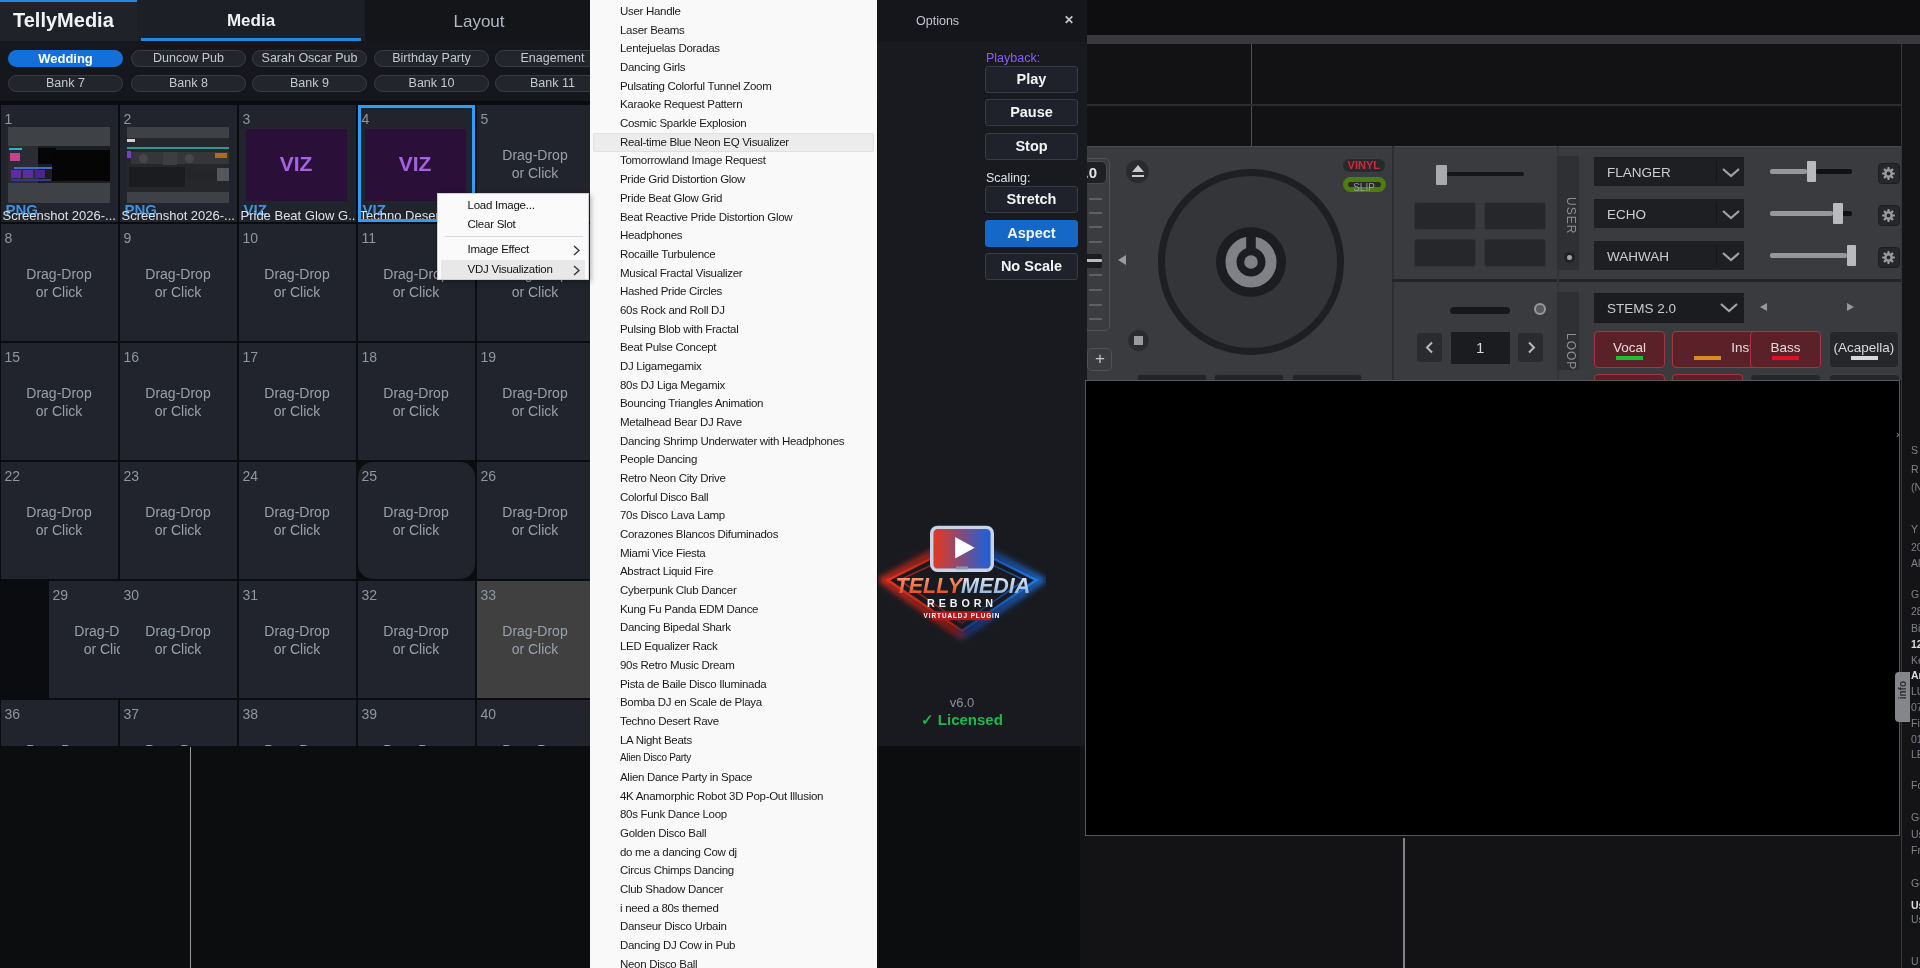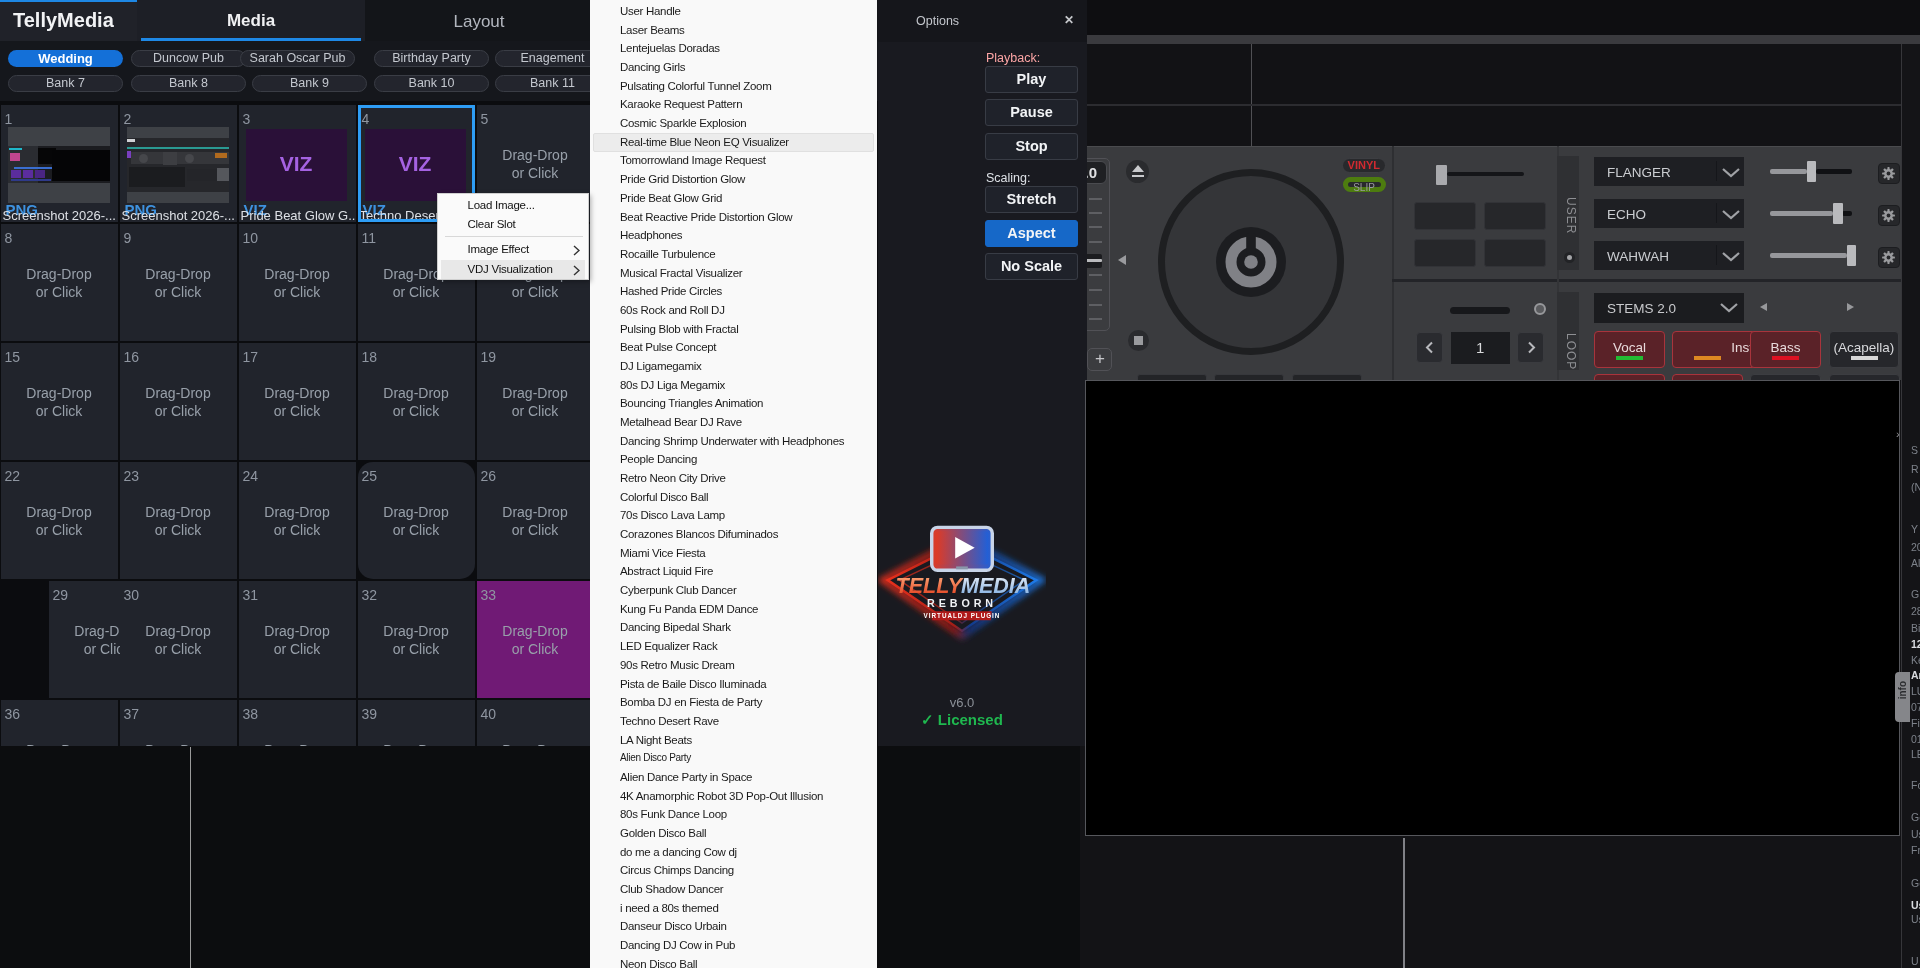--- a/index.html
+++ b/index.html
@@ -9,21 +9,21 @@
 <div class="abs" style="left:0;top:0;width:1087px;height:746px;background:#15171c;overflow:hidden;">
 <div class="abs" style="left:0;top:0;width:1087px;height:41px;background:#131519;"></div>
 <div class="abs" style="left:0;top:0;width:137px;height:41px;background:#202229;border-top:2px solid #1e88e5;"></div>
 <div class="abs" style="left:13px;top:9px;font-size:20px;font-weight:bold;color:#f2f3f5;">TellyMedia</div>
 <div class="abs" style="left:137px;top:0;width:228px;height:41px;background:#1d1f26;"></div>
 <div class="abs" style="left:137px;top:11px;width:228px;text-align:center;font-size:17px;font-weight:bold;color:#f0f1f3;">Media</div>
 <div class="abs" style="left:141px;top:38px;width:220px;height:3px;background:#1e88e5;"></div>
 <div class="abs" style="left:365px;top:12px;width:228px;text-align:center;font-size:17px;color:#b3b7bf;">Layout</div>
 <div class="abs" style="left:8px;top:50px;width:115px;height:17px;background:#1470d8;border-radius:9px;text-align:center;line-height:17px;font-size:13px;font-weight:bold;color:#fff;">Wedding</div>
 <div class="abs" style="left:131px;top:50px;width:115px;height:17px;background:#23252d;border:1px solid #3a3d45;border-radius:9px;text-align:center;line-height:15px;font-size:12.5px;color:#c4c8cf;">Duncow Pub</div>
-<div class="abs" style="left:240px;top:50px;width:115px;height:17px;background:#23252d;border:1px solid #3a3d45;border-radius:9px;text-align:center;line-height:15px;font-size:12.5px;color:#c4c8cf;">Sarah Oscar Pub</div>
+<div class="abs" style="left:252px;top:50px;width:115px;height:17px;background:#23252d;border:1px solid #3a3d45;border-radius:9px;text-align:center;line-height:15px;font-size:12.5px;color:#c4c8cf;">Sarah Oscar Pub</div>
 <div class="abs" style="left:374px;top:50px;width:115px;height:17px;background:#23252d;border:1px solid #3a3d45;border-radius:9px;text-align:center;line-height:15px;font-size:12.5px;color:#c4c8cf;">Birthday Party</div>
 <div class="abs" style="left:495px;top:50px;width:115px;height:17px;background:#23252d;border:1px solid #3a3d45;border-radius:9px;text-align:center;line-height:15px;font-size:12.5px;color:#c4c8cf;">Enagement</div>
 <div class="abs" style="left:8px;top:75px;width:115px;height:17px;background:#23252d;border:1px solid #3a3d45;border-radius:9px;text-align:center;line-height:15px;font-size:12.5px;color:#c4c8cf;">Bank 7</div>
 <div class="abs" style="left:131px;top:75px;width:115px;height:17px;background:#23252d;border:1px solid #3a3d45;border-radius:9px;text-align:center;line-height:15px;font-size:12.5px;color:#c4c8cf;">Bank 8</div>
 <div class="abs" style="left:252px;top:75px;width:115px;height:17px;background:#23252d;border:1px solid #3a3d45;border-radius:9px;text-align:center;line-height:15px;font-size:12.5px;color:#c4c8cf;">Bank 9</div>
 <div class="abs" style="left:374px;top:75px;width:115px;height:17px;background:#23252d;border:1px solid #3a3d45;border-radius:9px;text-align:center;line-height:15px;font-size:12.5px;color:#c4c8cf;">Bank 10</div>
 <div class="abs" style="left:495px;top:75px;width:115px;height:17px;background:#23252d;border:1px solid #3a3d45;border-radius:9px;text-align:center;line-height:15px;font-size:12.5px;color:#c4c8cf;">Bank 11</div>
 <div class="abs" style="left:0;top:101px;width:1087px;height:645px;background:#0b0c0f;"></div>
 <div class="abs" style="left:0.5px;top:104.5px;width:117px;height:117px;background:#21242c;overflow:hidden;">
 <div class="abs" style="left:4px;top:6px;font-size:14px;color:#8f96a1;">1</div>
@@ -149,21 +149,21 @@
 <div class="abs" style="left:0;top:41.5px;width:117px;text-align:center;font-size:14px;line-height:18px;color:#98a0aa;">Drag-Drop<br>or Click</div>
 </div>
 <div class="abs" style="left:238.5px;top:580.5px;width:117px;height:117px;background:#21242c;overflow:hidden;">
 <div class="abs" style="left:4px;top:6px;font-size:14px;color:#8f96a1;">31</div>
 <div class="abs" style="left:0;top:41.5px;width:117px;text-align:center;font-size:14px;line-height:18px;color:#98a0aa;">Drag-Drop<br>or Click</div>
 </div>
 <div class="abs" style="left:357.5px;top:580.5px;width:117px;height:117px;background:#21242c;overflow:hidden;">
 <div class="abs" style="left:4px;top:6px;font-size:14px;color:#8f96a1;">32</div>
 <div class="abs" style="left:0;top:41.5px;width:117px;text-align:center;font-size:14px;line-height:18px;color:#98a0aa;">Drag-Drop<br>or Click</div>
 </div>
-<div class="abs" style="left:476.5px;top:580.5px;width:117px;height:117px;background:#701a75;overflow:hidden;">
+<div class="abs" style="left:476.5px;top:580.5px;width:117px;height:117px;background:#404040;overflow:hidden;">
 <div class="abs" style="left:4px;top:6px;font-size:14px;color:#8f96a1;">33</div>
 <div class="abs" style="left:0;top:41.5px;width:117px;text-align:center;font-size:14px;line-height:18px;color:#98a0aa;">Drag-Drop<br>or Click</div>
 </div>
 <div class="abs" style="left:0.5px;top:699.5px;width:117px;height:117px;background:#21242c;overflow:hidden;">
 <div class="abs" style="left:4px;top:6px;font-size:14px;color:#8f96a1;">36</div>
 <div class="abs" style="left:0;top:41.5px;width:117px;text-align:center;font-size:14px;line-height:18px;color:#98a0aa;">Drag-Drop<br>or Click</div>
 </div>
 <div class="abs" style="left:119.5px;top:699.5px;width:117px;height:117px;background:#21242c;overflow:hidden;">
 <div class="abs" style="left:4px;top:6px;font-size:14px;color:#8f96a1;">37</div>
 <div class="abs" style="left:0;top:41.5px;width:117px;text-align:center;font-size:14px;line-height:18px;color:#98a0aa;">Drag-Drop<br>or Click</div>
@@ -357,21 +357,21 @@
 <div class="abs" style="left:831px;top:877px;font-size:10.5px;color:#7d828a;white-space:nowrap;">Ge</div>
 <div class="abs" style="left:831px;top:899px;font-size:10.5px;font-weight:bold;color:#dadce0;white-space:nowrap;">Us</div>
 <div class="abs" style="left:831px;top:913px;font-size:10.5px;color:#7d828a;white-space:nowrap;">Us</div>
 <div class="abs" style="left:831px;top:955px;font-size:10.5px;color:#7d828a;white-space:nowrap;">U</div>
 <div class="abs" style="left:323px;top:838px;width:1.5px;height:130px;background:#808186;"></div>
 </div>
 <div class="abs" style="left:878px;top:0;width:209px;height:746px;background:#191a20;">
 <div class="abs" style="left:0;top:0;width:209px;height:42px;background:#15161b;"></div>
 <div class="abs" style="left:38px;top:14px;font-size:12.5px;color:#c3c6cc;">Options</div>
 <div class="abs" style="left:186px;top:13px;font-size:12px;font-weight:bold;color:#c6c8cc;">✕</div>
-<div class="abs" style="left:108px;top:51px;font-size:12.5px;color:#fca5a5;">Playback:</div>
+<div class="abs" style="left:108px;top:51px;font-size:12.5px;color:#8b5cf6;">Playback:</div>
 <div class="abs" style="left:107px;top:66px;width:93px;height:27px;background:#1f222a;border:1px solid #383c45;border-radius:3px;text-align:center;line-height:25px;font-size:14.5px;font-weight:bold;color:#f2f4f6;">Play</div>
 <div class="abs" style="left:107px;top:99px;width:93px;height:27px;background:#1f222a;border:1px solid #383c45;border-radius:3px;text-align:center;line-height:25px;font-size:14.5px;font-weight:bold;color:#f2f4f6;">Pause</div>
 <div class="abs" style="left:107px;top:132.5px;width:93px;height:27px;background:#1f222a;border:1px solid #383c45;border-radius:3px;text-align:center;line-height:25px;font-size:14.5px;font-weight:bold;color:#f2f4f6;">Stop</div>
 <div class="abs" style="left:108px;top:171px;font-size:12.5px;color:#dde1e6;">Scaling:</div>
 <div class="abs" style="left:107px;top:186px;width:93px;height:27px;background:#1f222a;border:1px solid #383c45;border-radius:3px;text-align:center;line-height:25px;font-size:14.5px;font-weight:bold;color:#f2f4f6;">Stretch</div>
 <div class="abs" style="left:107px;top:219.5px;width:93px;height:27px;background:#1668c8;border:1px solid #1668c8;border-radius:3px;text-align:center;line-height:25px;font-size:14.5px;font-weight:bold;color:#f2f4f6;">Aspect</div>
 <div class="abs" style="left:107px;top:253px;width:93px;height:27px;background:#1f222a;border:1px solid #383c45;border-radius:3px;text-align:center;line-height:25px;font-size:14.5px;font-weight:bold;color:#f2f4f6;">No Scale</div>
 <svg class="abs" style="left:0px;top:518px;" width="168" height="132" viewBox="0 0 172 132">
 <defs>
 <linearGradient id="lgrad" x1="0" y1="0" x2="1" y2="0">
@@ -448,21 +448,21 @@
 <div class="abs" style="left:30px;top:509.4px;font-size:11.5px;letter-spacing:-0.3px;color:#1a1a1a;white-space:nowrap;">70s Disco Lava Lamp</div>
 <div class="abs" style="left:30px;top:528.0px;font-size:11.5px;letter-spacing:-0.3px;color:#1a1a1a;white-space:nowrap;">Corazones Blancos Difuminados</div>
 <div class="abs" style="left:30px;top:546.7px;font-size:11.5px;letter-spacing:-0.3px;color:#1a1a1a;white-space:nowrap;">Miami Vice Fiesta</div>
 <div class="abs" style="left:30px;top:565.4px;font-size:11.5px;letter-spacing:-0.3px;color:#1a1a1a;white-space:nowrap;">Abstract Liquid Fire</div>
 <div class="abs" style="left:30px;top:584.1px;font-size:11.5px;letter-spacing:-0.3px;color:#1a1a1a;white-space:nowrap;">Cyberpunk Club Dancer</div>
 <div class="abs" style="left:30px;top:602.8px;font-size:11.5px;letter-spacing:-0.3px;color:#1a1a1a;white-space:nowrap;">Kung Fu Panda EDM Dance</div>
 <div class="abs" style="left:30px;top:621.4px;font-size:11.5px;letter-spacing:-0.3px;color:#1a1a1a;white-space:nowrap;">Dancing Bipedal Shark</div>
 <div class="abs" style="left:30px;top:640.1px;font-size:11.5px;letter-spacing:-0.3px;color:#1a1a1a;white-space:nowrap;">LED Equalizer Rack</div>
 <div class="abs" style="left:30px;top:658.8px;font-size:11.5px;letter-spacing:-0.3px;color:#1a1a1a;white-space:nowrap;">90s Retro Music Dream</div>
 <div class="abs" style="left:30px;top:677.5px;font-size:11.5px;letter-spacing:-0.3px;color:#1a1a1a;white-space:nowrap;">Pista de Baile Disco Iluminada</div>
-<div class="abs" style="left:30px;top:696.2px;font-size:11.5px;letter-spacing:-0.3px;color:#1a1a1a;white-space:nowrap;">Bomba DJ en Fiesta de Party</div>
+<div class="abs" style="left:30px;top:696.2px;font-size:11.5px;letter-spacing:-0.3px;color:#1a1a1a;white-space:nowrap;">Bomba DJ en Scale de Playa</div>
 <div class="abs" style="left:30px;top:714.8px;font-size:11.5px;letter-spacing:-0.3px;color:#1a1a1a;white-space:nowrap;">Techno Desert Rave</div>
 <div class="abs" style="left:30px;top:733.5px;font-size:11.5px;letter-spacing:-0.3px;color:#1a1a1a;white-space:nowrap;">LA Night Beats</div>
 <div class="abs" style="left:30px;top:752.2px;font-size:10px;letter-spacing:-0.3px;color:#1a1a1a;white-space:nowrap;">Alien Disco Party</div>
 <div class="abs" style="left:30px;top:770.9px;font-size:11.5px;letter-spacing:-0.3px;color:#1a1a1a;white-space:nowrap;">Alien Dance Party in Space</div>
 <div class="abs" style="left:30px;top:789.6px;font-size:11.5px;letter-spacing:-0.3px;color:#1a1a1a;white-space:nowrap;">4K Anamorphic Robot 3D Pop-Out Illusion</div>
 <div class="abs" style="left:30px;top:808.2px;font-size:11.5px;letter-spacing:-0.3px;color:#1a1a1a;white-space:nowrap;">80s Funk Dance Loop</div>
 <div class="abs" style="left:30px;top:826.9px;font-size:11.5px;letter-spacing:-0.3px;color:#1a1a1a;white-space:nowrap;">Golden Disco Ball</div>
 <div class="abs" style="left:30px;top:845.6px;font-size:11.5px;letter-spacing:-0.3px;color:#1a1a1a;white-space:nowrap;">do me a dancing Cow dj</div>
 <div class="abs" style="left:30px;top:864.3px;font-size:11.5px;letter-spacing:-0.3px;color:#1a1a1a;white-space:nowrap;">Circus Chimps Dancing</div>
 <div class="abs" style="left:30px;top:883.0px;font-size:11.5px;letter-spacing:-0.3px;color:#1a1a1a;white-space:nowrap;">Club Shadow Dancer</div>

